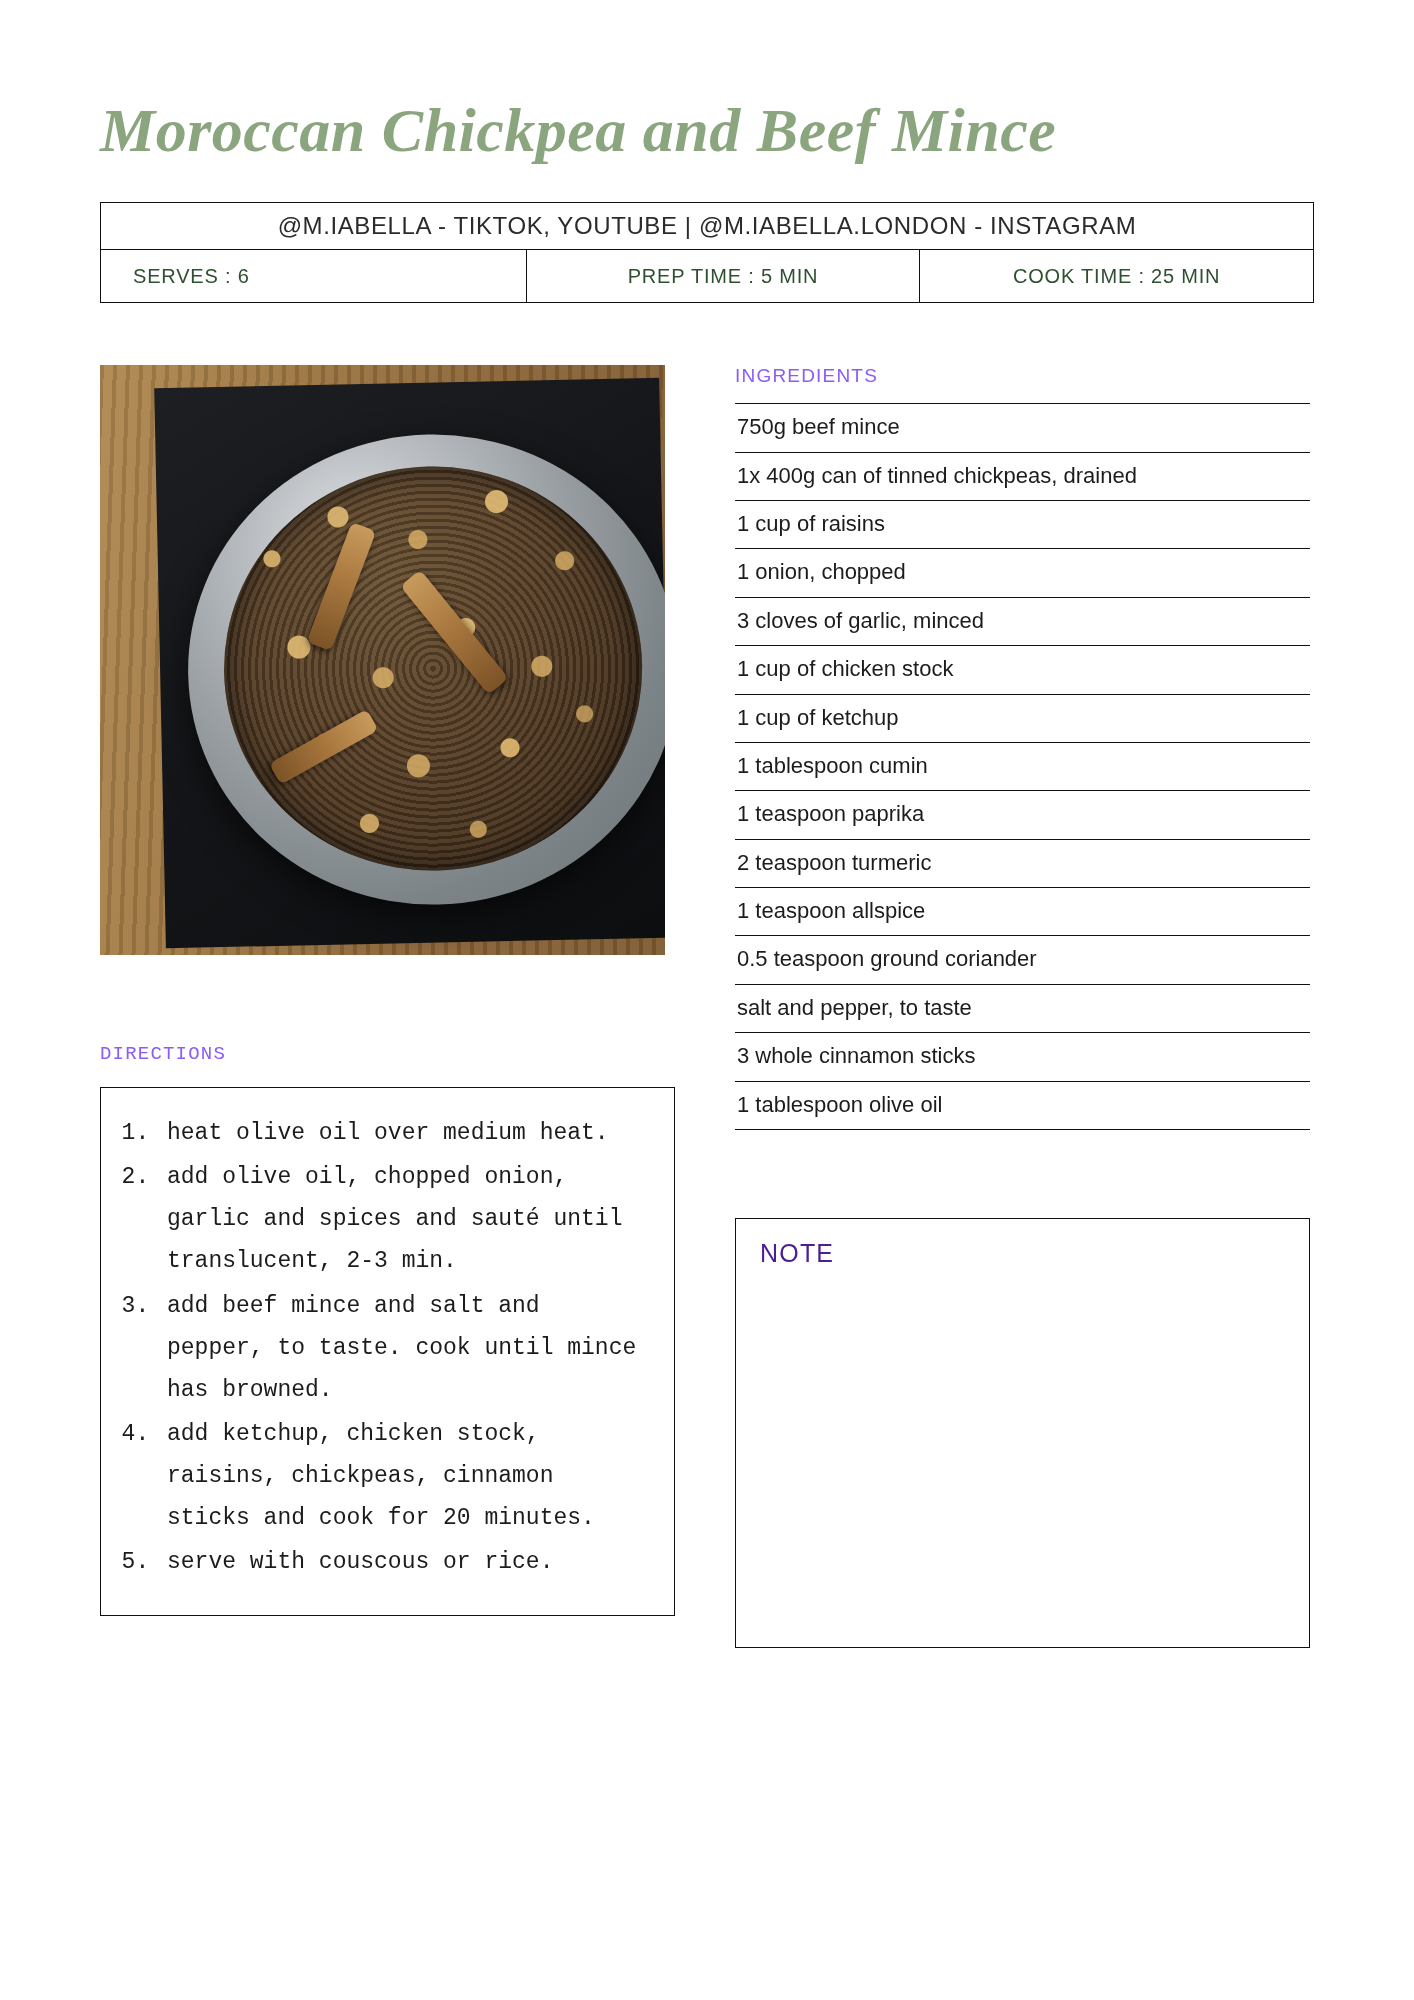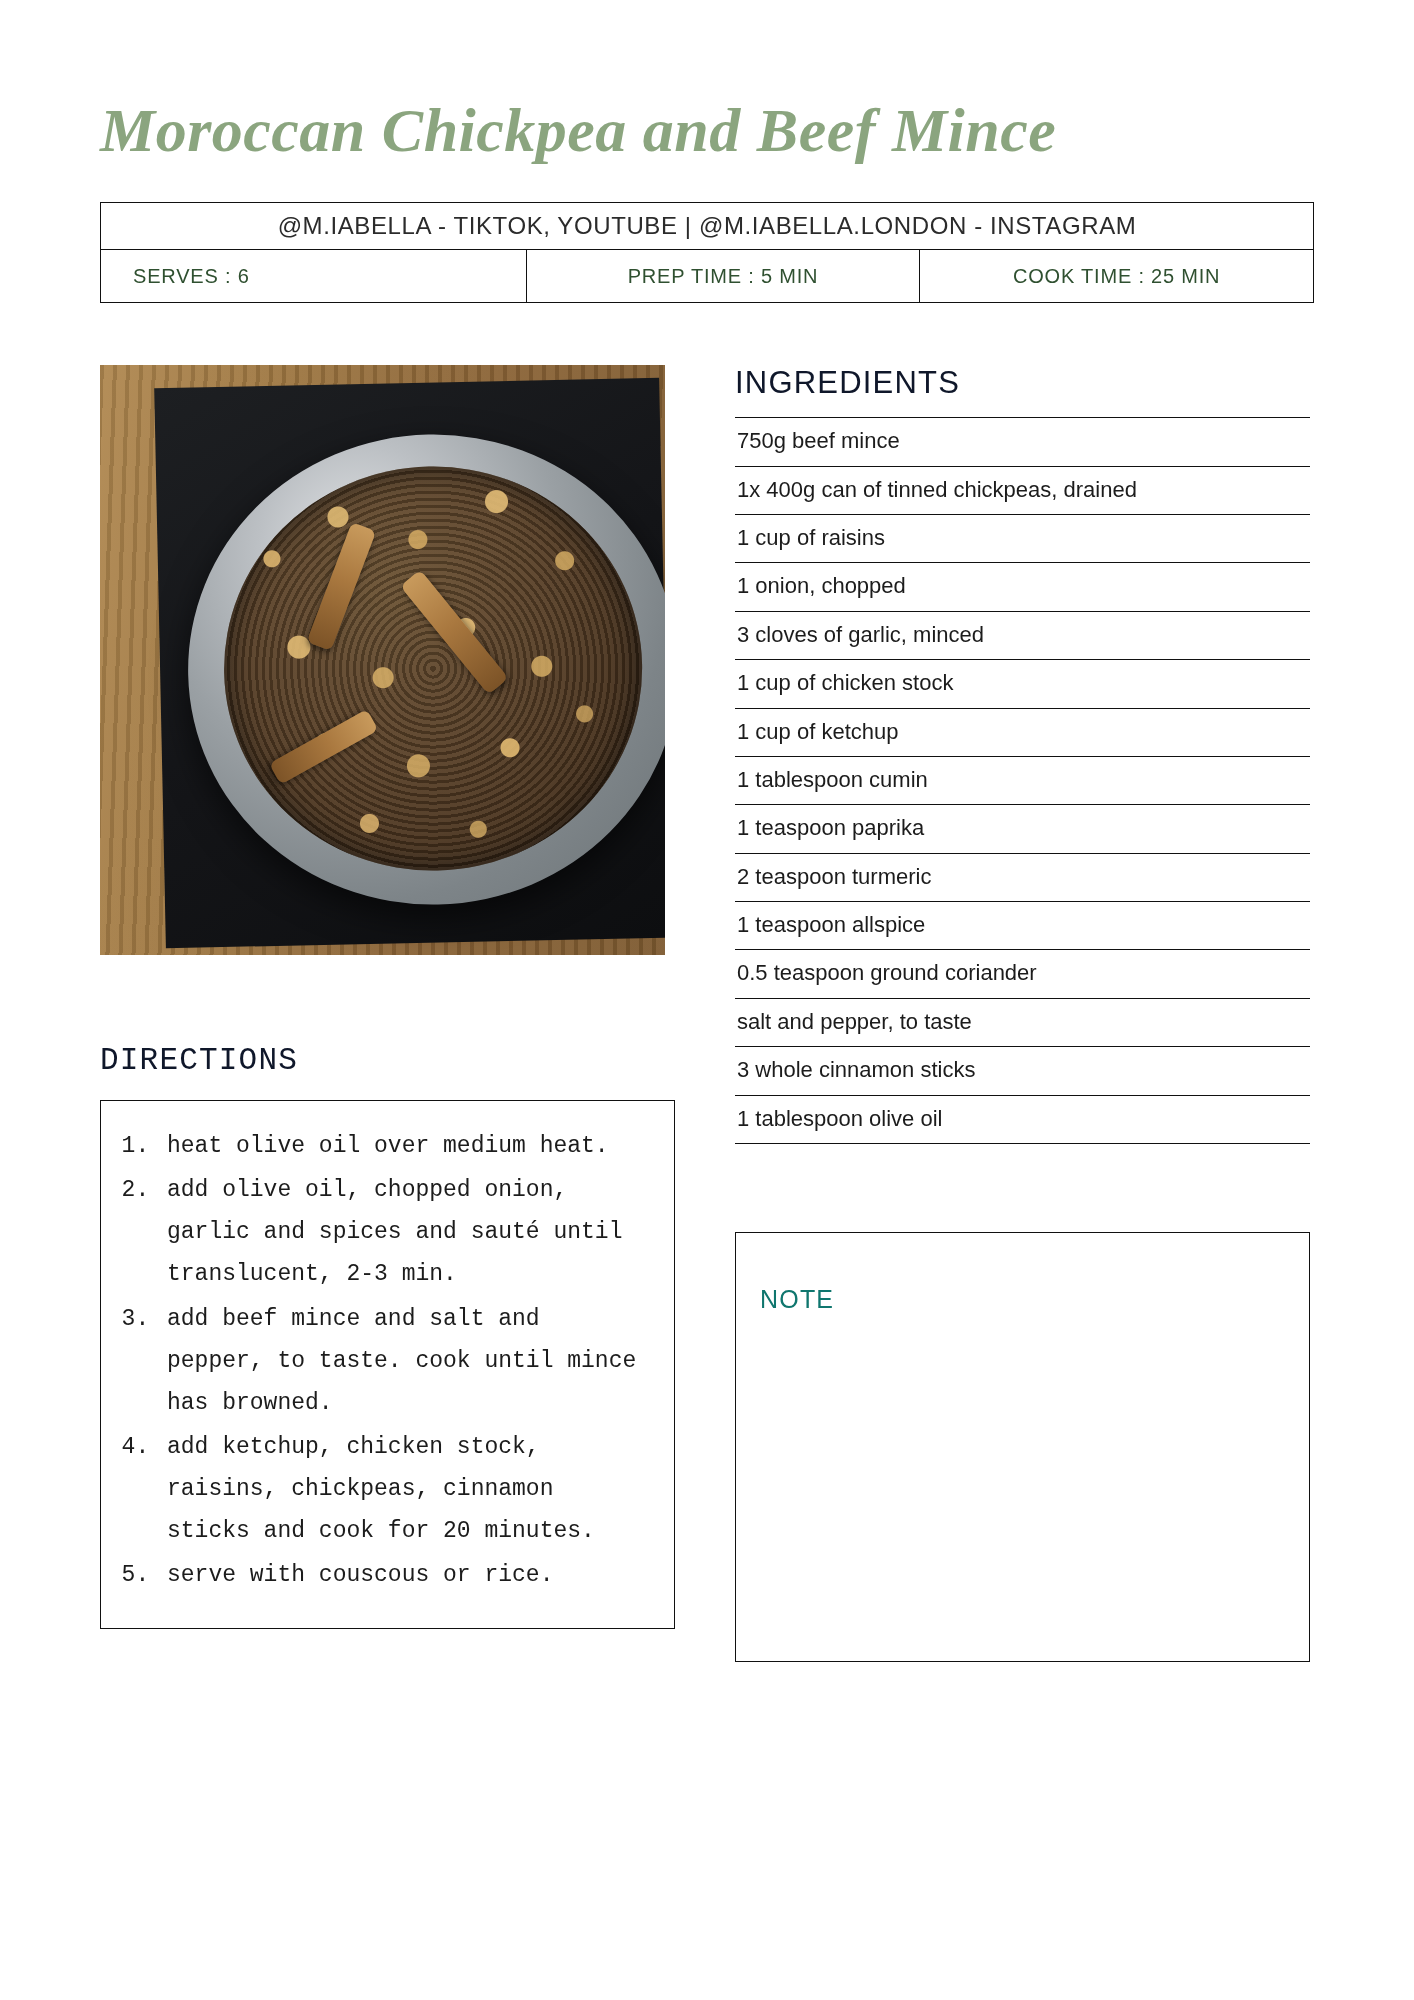--- a/index.html
+++ b/index.html
@@ -160,24 +160,24 @@
     background: linear-gradient(180deg, #c89a5c 0%, #a9783f 45%, #7c5327 100%);
     border-radius: 7px;
     box-shadow: 0 3px 6px rgba(0,0,0,0.55);
   }
   .photo .c1 { left: 106px; top: 54px;  width: 26px; height: 128px; transform: rotate(22deg); }
   .photo .c2 { left: 218px; top: 96px;  width: 26px; height: 140px; transform: rotate(-38deg); }
   .photo .c3 { left: 86px;  top: 222px; width: 24px; height: 112px; transform: rotate(62deg); }
 
   
   .section-heading {
-    font-size: 31px;
+    font-size: 19px;
     font-weight: 400;
     letter-spacing: 1.2px;
-    color: #0f172a;
+    color: #8b5cf6;
   }
 
   
   .directions-wrap { margin-top: 88px; font-family: Liberation Mono, monospace; }
   .directions-box {
     margin-top: 22px;
     border: 1.5px solid #111;
     padding: 24px 26px 30px 20px;
     min-height: 470px;
     box-sizing: border-box;
@@ -213,22 +213,21 @@
   .note-box {
     margin-top: 88px;
     border: 1.5px solid #111;
     height: 430px;
     padding: 20px 24px;
     box-sizing: border-box;
   }
   .note-label {
     font-size: 25px;
     letter-spacing: 1.2px;
-    color: #0f766e;
-    margin-top: 32px;
+    color: #4c1d95;
   }
 </style>
 </head>
 <body>
 
 <div class="page">
 
   <div class="title">Moroccan Chickpea and Beef Mince</div>
 
   <div class="handles-box">

